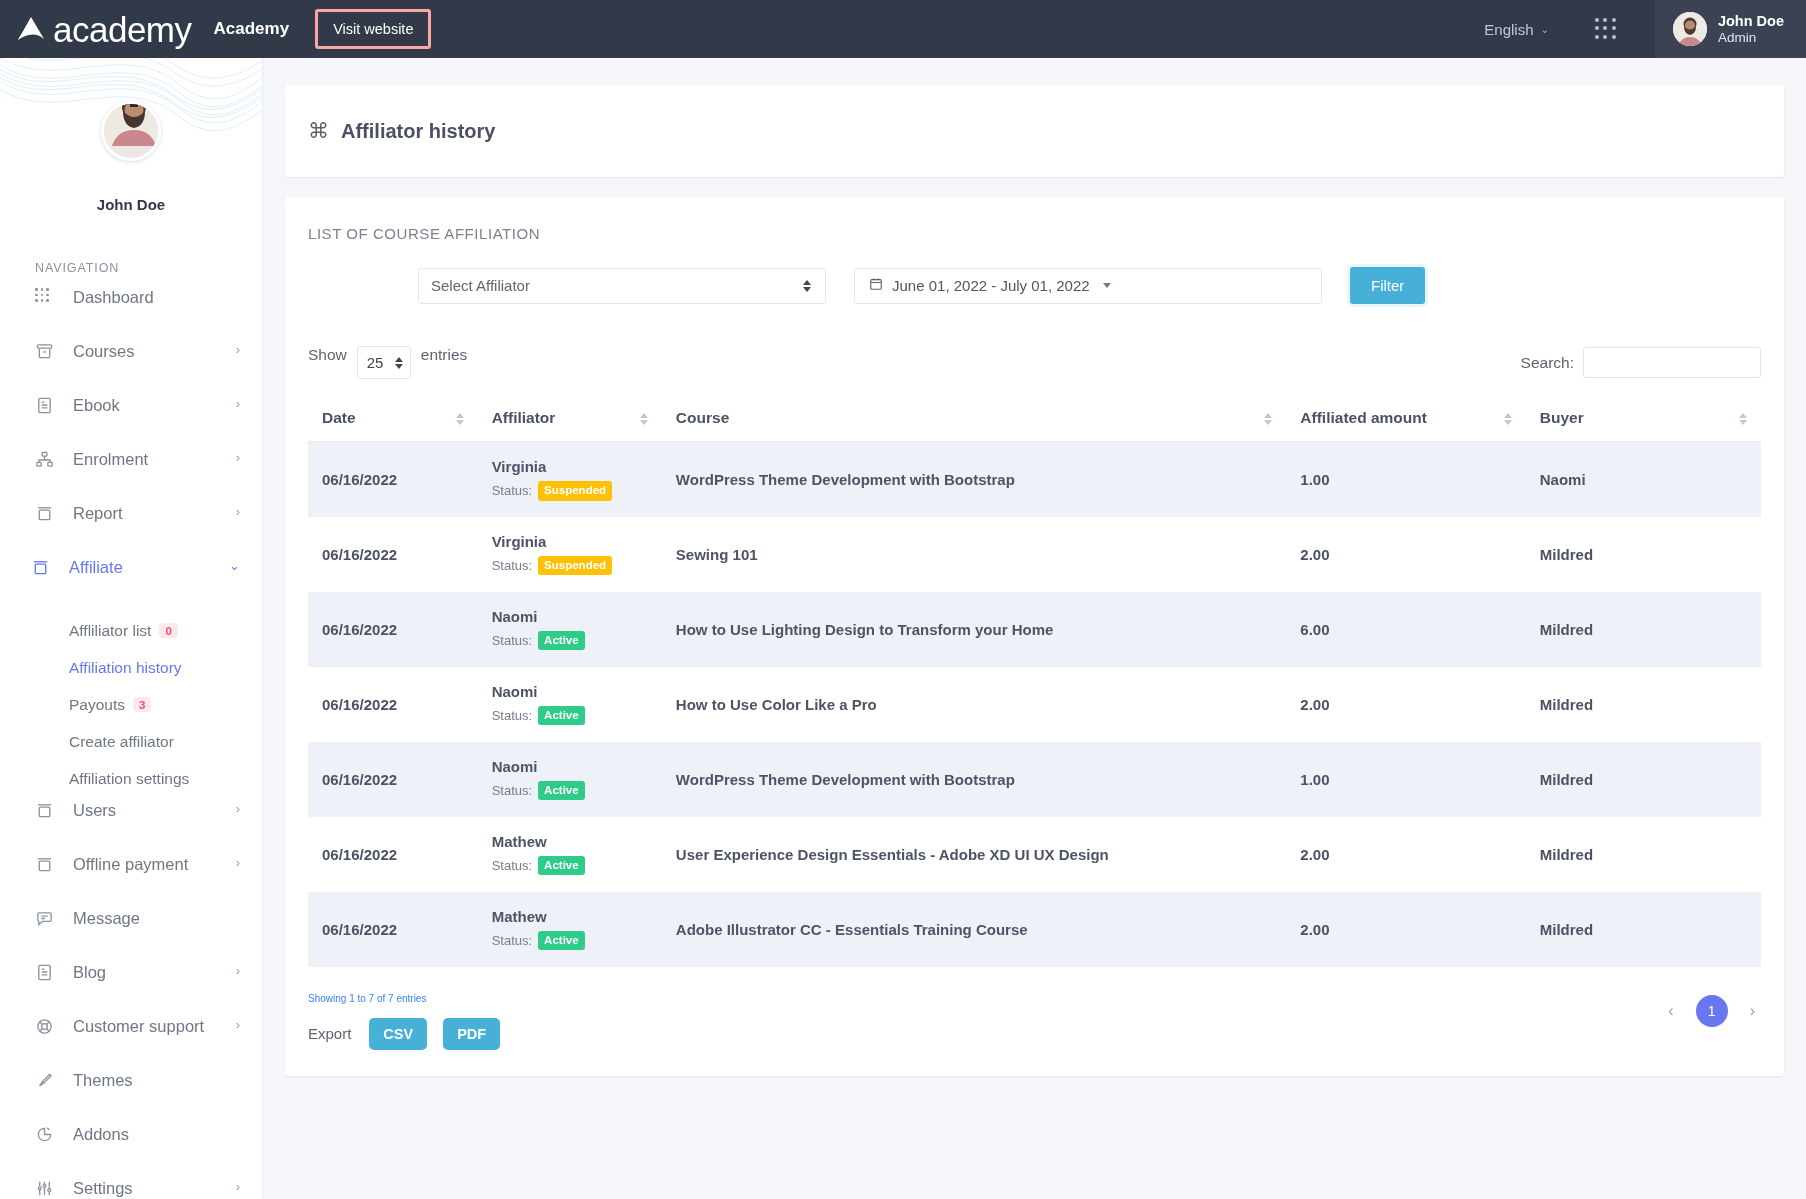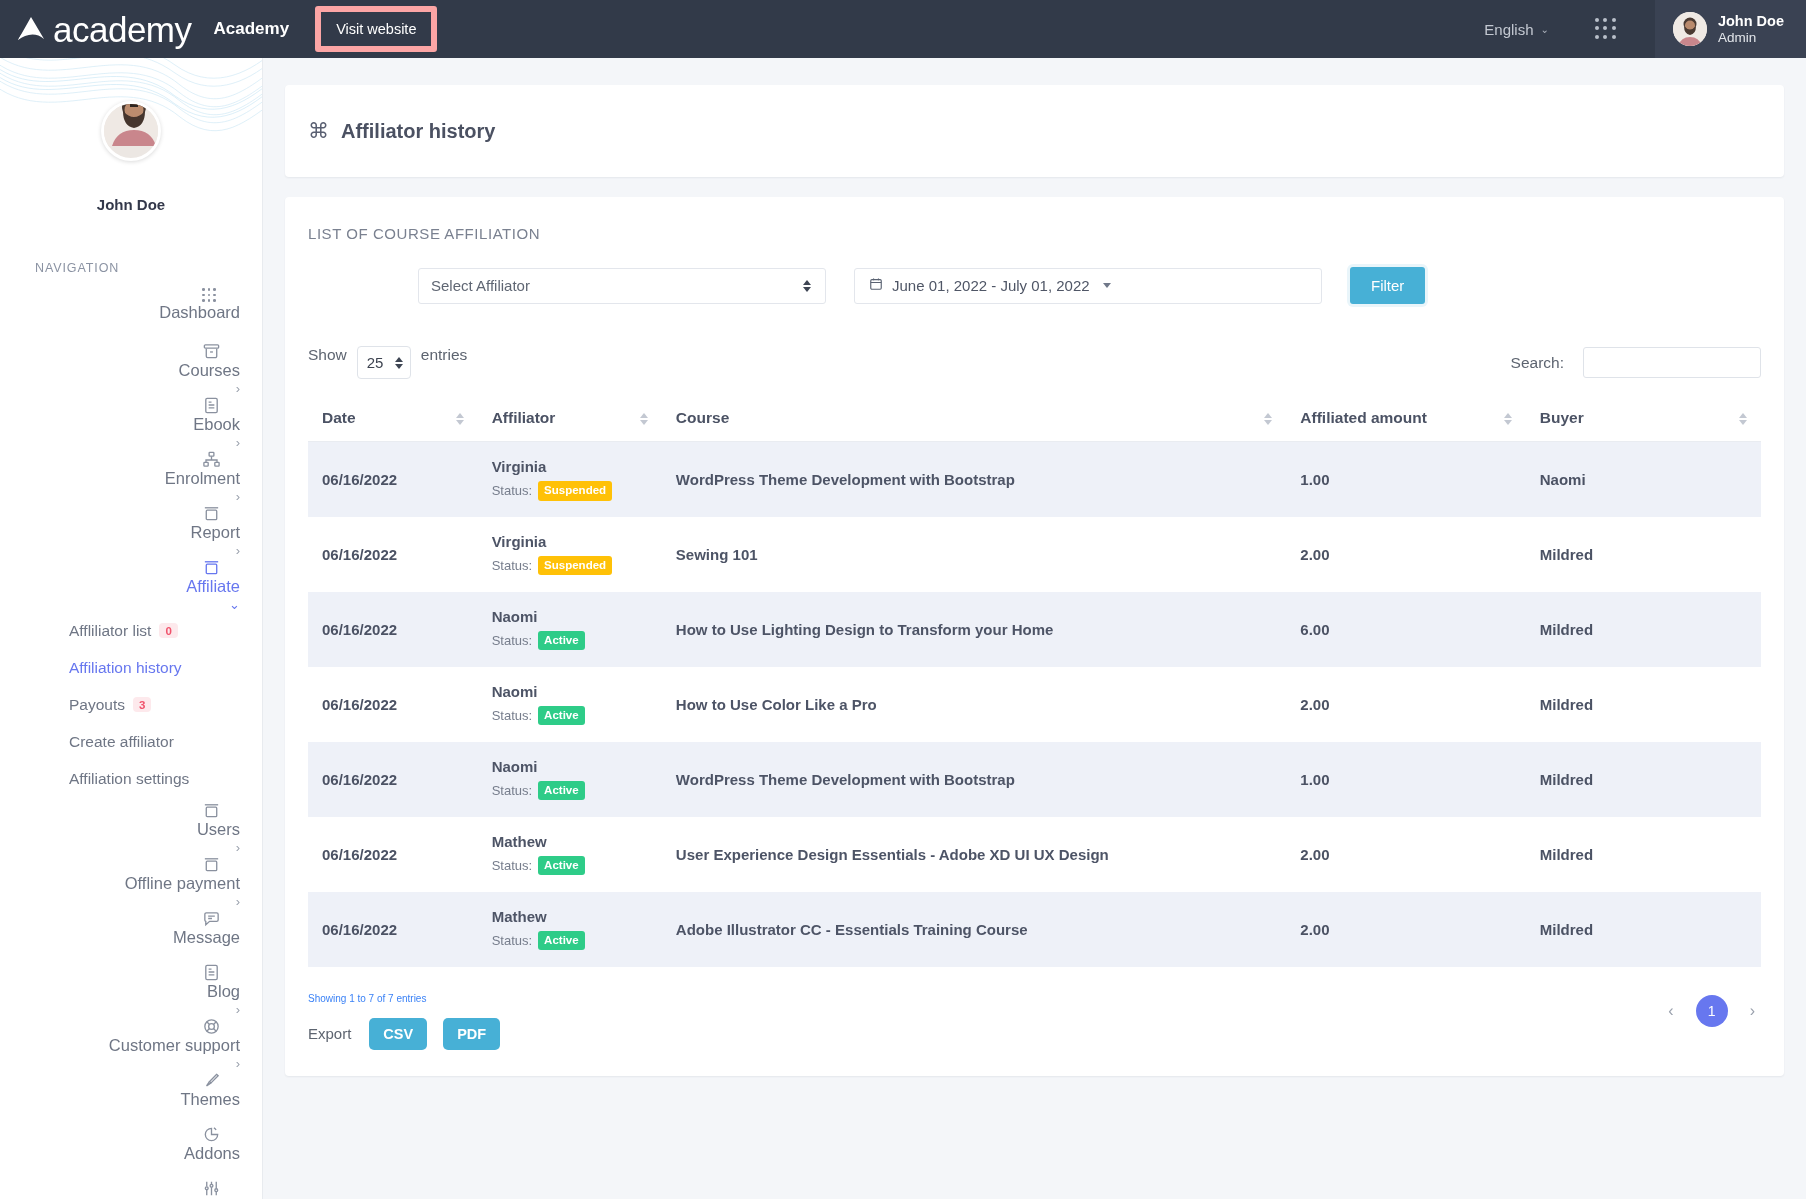--- a/index.html
+++ b/index.html
@@ -14,21 +14,21 @@
   .topbar {
     position: absolute; top: 0; left: 0; width: 1806px; height: 58px;
     background: #323a49; display: flex; align-items: center; z-index: 30;
   }
   .brand-logo { display: flex; align-items: center; margin-left: 14px; }
   .brand-mark { width: 34px; height: 30px; margin-right: 5px; position: relative; }
   .brand-word { color: #fff; font-size: 35px; letter-spacing: -0.5px; font-weight: 400; line-height: 1; }
   .brand-sub { color: #fff; font-size: 17px; font-weight: 700; margin-left: 22px; }
   .visit-btn {
     margin-left: 26px; color: #fff; background: transparent;
-    border: 6px solid #fca5a5; border-radius: 3px;
+    border: 3px solid #fca5a5; border-radius: 3px;
     font-size: 14.5px; padding: 9px 15px; font-family: inherit; cursor: pointer;
   }
   .top-right { margin-left: auto; display: flex; align-items: center; height: 58px; }
   .lang { color: #c3c8d1; font-size: 15px; display: flex; align-items: center; gap: 7px; cursor: pointer; }
   .lang .chev { font-size: 10px; opacity: .85; }
   .grid-dots { width: 22px; height: 22px; display: grid; grid-template-columns: repeat(3,1fr); grid-template-rows: repeat(3,1fr); gap: 3px; margin-left: 46px; cursor: pointer; }
   .grid-dots i { display: block; width: 4px; height: 4px; border-radius: 50%; background: #b9bfc9; }
   .profile { display: flex; align-items: center; gap: 11px; background: #3a4253; height: 58px; padding: 0 22px 0 18px; margin-left: 38px; cursor: pointer; }
   .avatar-sm { width: 34px; height: 34px; border-radius: 50%; overflow: hidden; background: #e6e2de; position: relative; }
   .pname { color: #fff; font-size: 14.5px; font-weight: 700; line-height: 1.25; }
@@ -43,22 +43,22 @@
   .side-hero svg { position: absolute; top: -18px; left: 0; }
   .avatar-lg {
     position: absolute; top: 43px; left: 50%; transform: translateX(-50%);
     width: 60px; height: 60px; border-radius: 50%; overflow: hidden;
     background: #ece7e3; border: 3px solid #fff; box-shadow: 0 1px 4px rgba(0,0,0,.15);
   }
   .side-name { text-align: center; font-size: 15px; font-weight: 700; color: #33384a; margin-top: 20px; }
   .nav-label { color: #8b93a3; font-size: 12.5px; letter-spacing: .9px; margin: 48px 0 0 35px; font-weight: 400; }
   .nav { margin-top: 13px; }
   .nav-item {
-    display: flex; align-items: flex-end; height: 54px; padding: 0 22px 0 35px;
-    color: #6f7685; font-size: 16.5px; cursor: pointer; text-decoration: none; flex-direction: column;
+    display: flex; align-items: flex-start; height: 54px; padding: 0 22px 0 35px;
+    color: #6f7685; font-size: 16.5px; cursor: pointer; text-decoration: none;
   }
   .nav-item.active { color: #6777ef; padding-left: 31px; }
   .nav-ico { width: 24px; display: flex; align-items: center; justify-content: flex-start; margin-right: 14px; flex: none; }
   .nav-text { flex: 1; }
   .nav-chev { font-size: 13px; color: #9aa1ad; }
   .nav-item.active .nav-chev { color: #6777ef; }
   .submenu { padding-bottom: 4px; }
   .sub-item {
     display: flex; align-items: center; height: 37px; padding-left: 69px;
     color: #6f7685; font-size: 15.5px; cursor: pointer; text-decoration: none;
@@ -102,21 +102,21 @@
     box-shadow: 0 0 0 3px rgba(71,176,214,.12);
   }
 
   .tools { display: flex; align-items: center; margin-top: 42px; }
   .show-wrap { display: flex; gap: 10px; color: #5d6470; font-size: 15.5px; }
   .len-select {
     width: 54px; height: 33px; border: 1px solid #dfe3e9; border-radius: 4px; background: #fff;
     display: flex; align-items: center; justify-content: space-between; padding: 0 7px 0 9px;
     font-size: 15px; color: #3d4350; cursor: pointer;
   }
-  .search-wrap { margin-left: auto; display: flex; align-items: center; gap: 19px; color: #5d6470; font-size: 15.5px; }
+  .search-wrap { margin-left: auto; display: flex; align-items: center; gap: 9px; color: #5d6470; font-size: 15.5px; }
   .search-input { width: 178px; height: 31px; border: 1px solid #dfe3e9; border-radius: 3px; background: #fff; outline: none; font-family: inherit; font-size: 14px; padding: 0 8px; }
 
   
   table { width: 100%; border-collapse: collapse; margin-top: 18px; table-layout: fixed; }
   thead th {
     text-align: left; font-size: 15.5px; color: #4b5264; font-weight: 700;
     padding: 12px 10px 14px 14px; border-bottom: 1px solid #e9ecf1; position: relative;
   }
   .sort-ico { position: absolute; right: 14px; top: 50%; transform: translateY(-50%); display: flex; flex-direction: column; gap: 2px; }
   .sort-ico i { width: 0; height: 0; border-left: 4px solid transparent; border-right: 4px solid transparent; }

